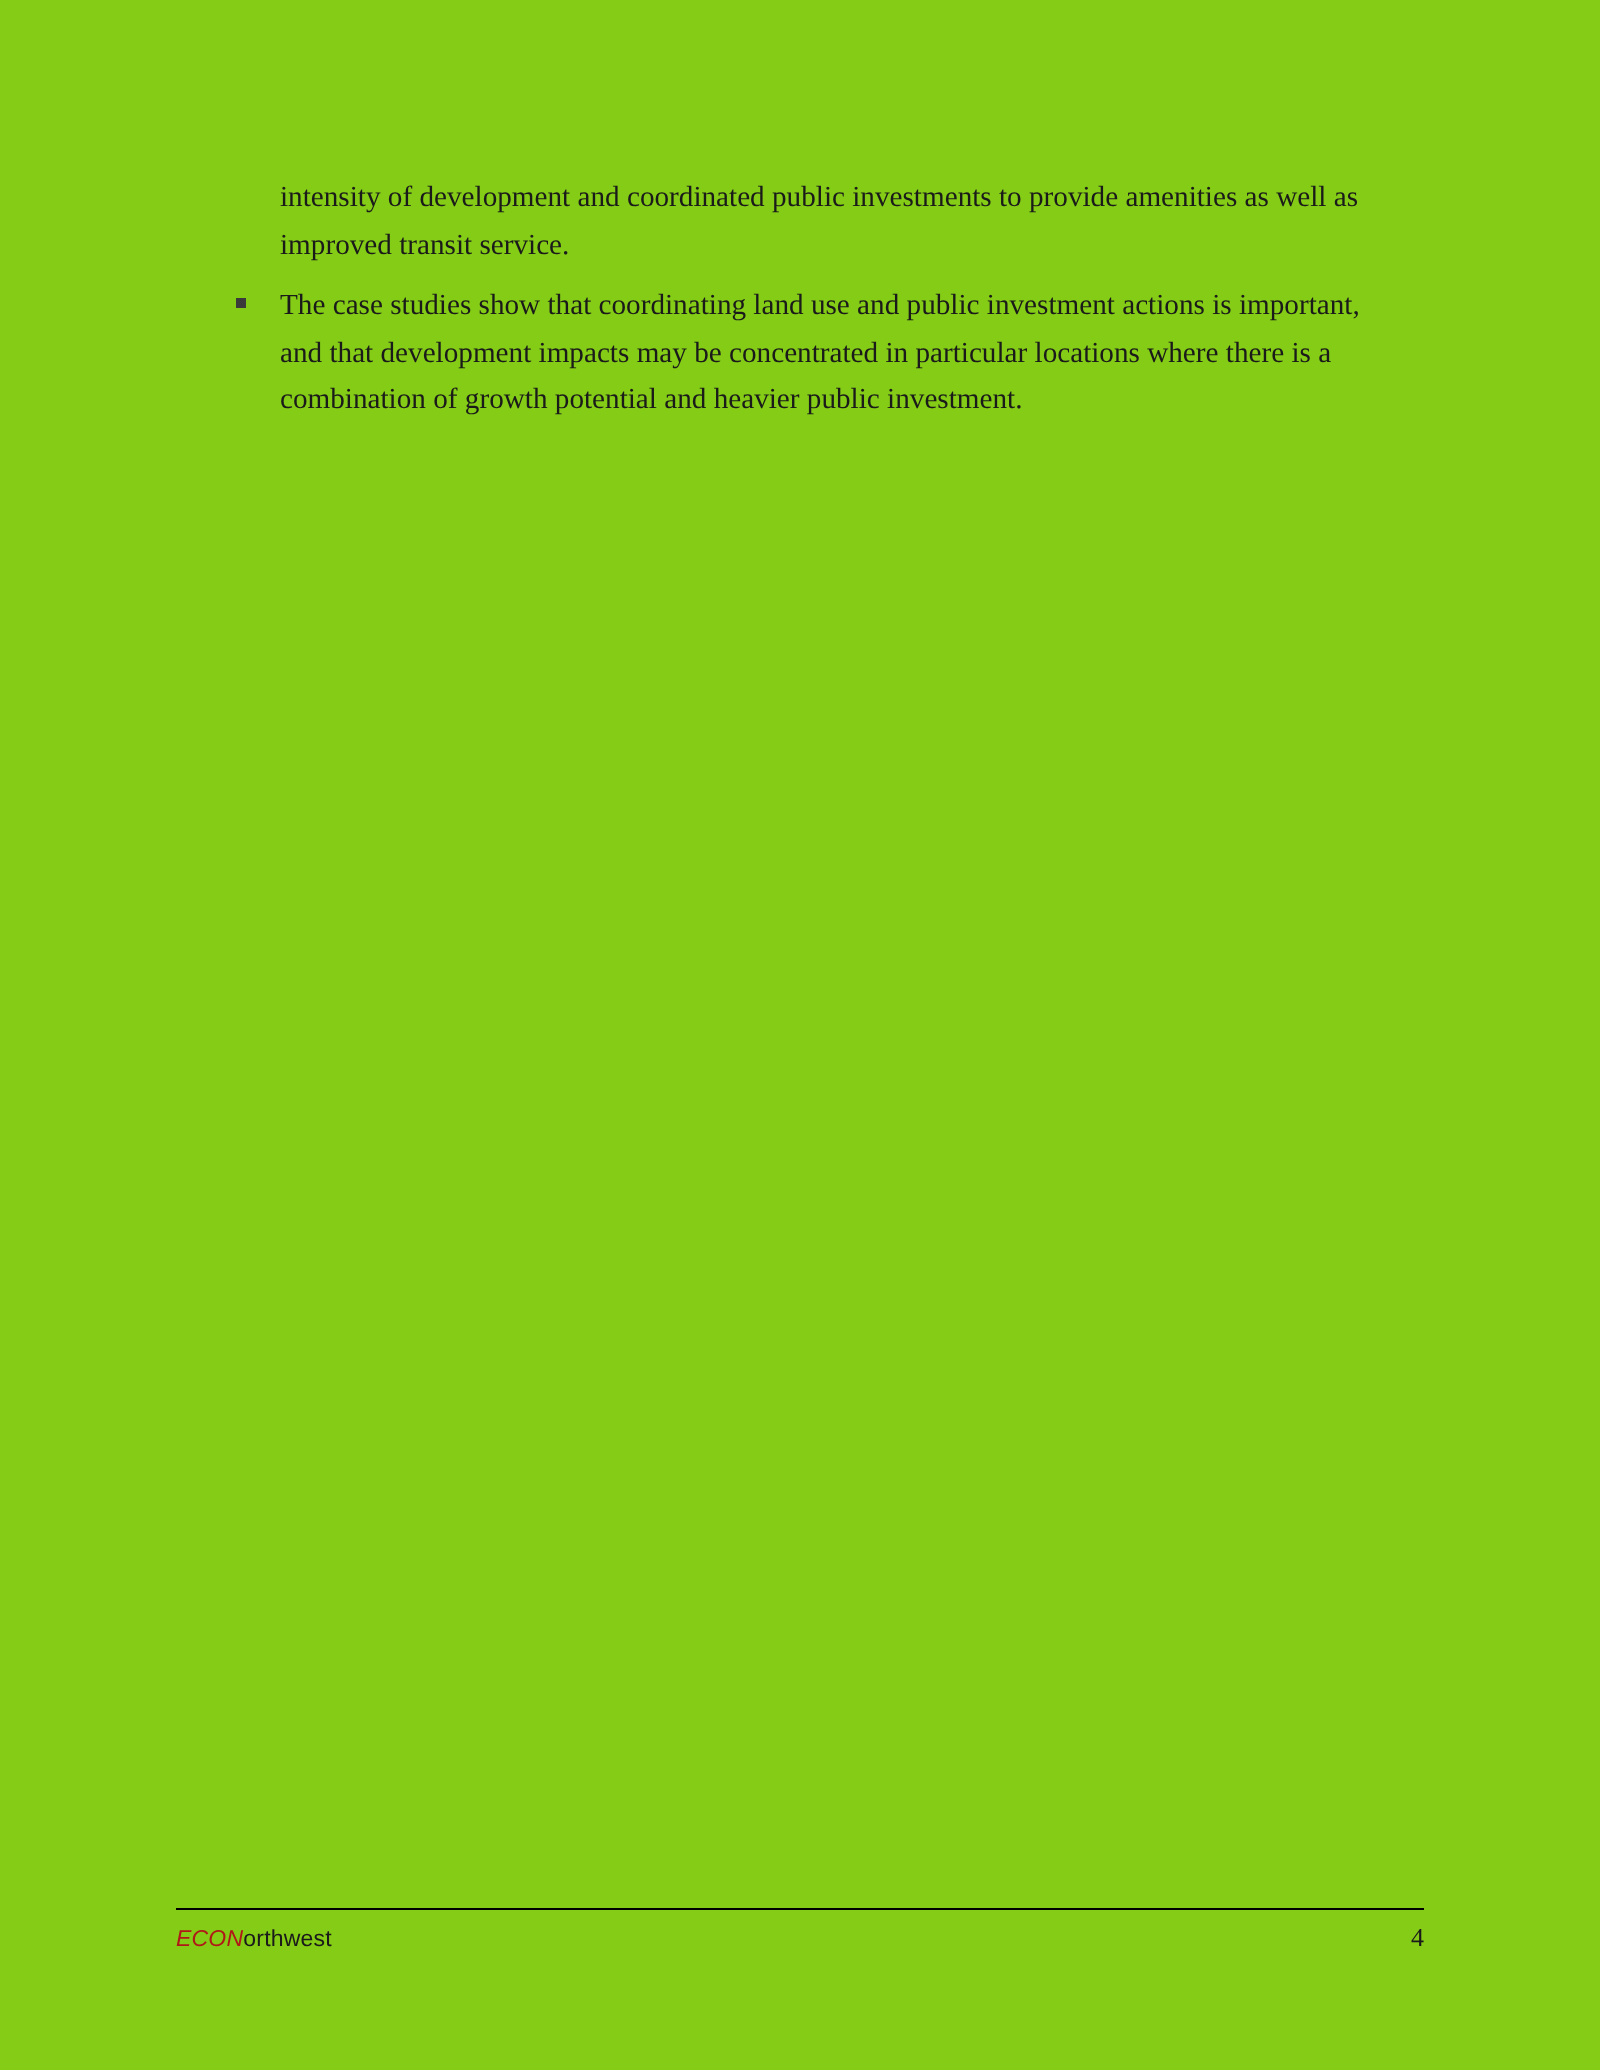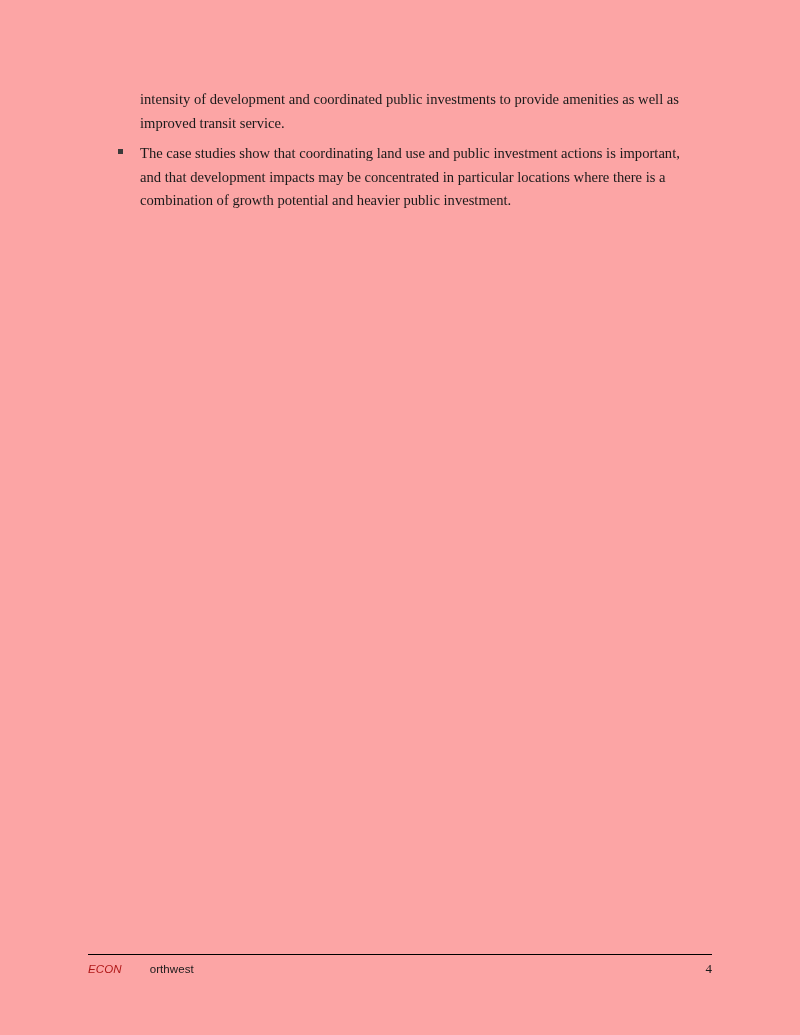--- a/index.html
+++ b/index.html
@@ -15,21 +15,21 @@
     position: relative;
     overflow: hidden;
   }
 
   .page {
     position: absolute;
     top: 0;
     left: 0;
     width: 800px;
     height: 1035px;
-    background: #fca5a5;
+    background: #84cc16;
   }
 
   .content {
     position: absolute;
     top: 88px;
     left: 110px;
     width: 585px;
   }
 
   .para {
@@ -100,21 +100,20 @@
     font-family: "Liberation Sans", sans-serif;
     font-size: 11.5px;
     letter-spacing: 0.1px;
   }
   .brand .econ {
     color: #b01818;
     font-style: italic;
   }
   .brand .northwest {
     color: #1a1a1a;
-    margin-left: 28px;
   }
 
   .page-number {
     font-family: "Liberation Serif", serif;
     font-size: 13px;
     color: #1a1a1a;
   }
 </style>
 </head>
 <body>

